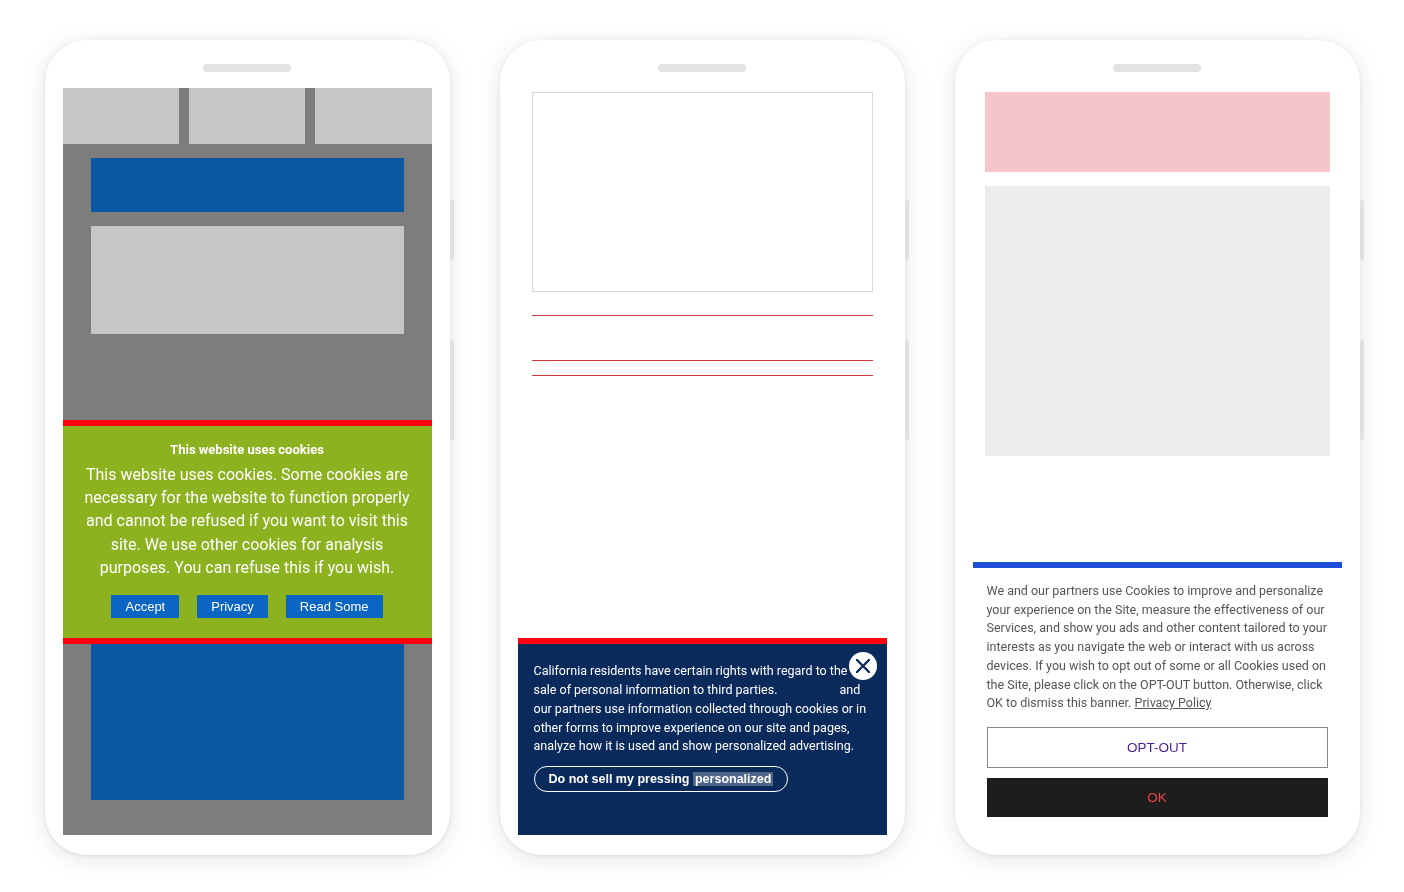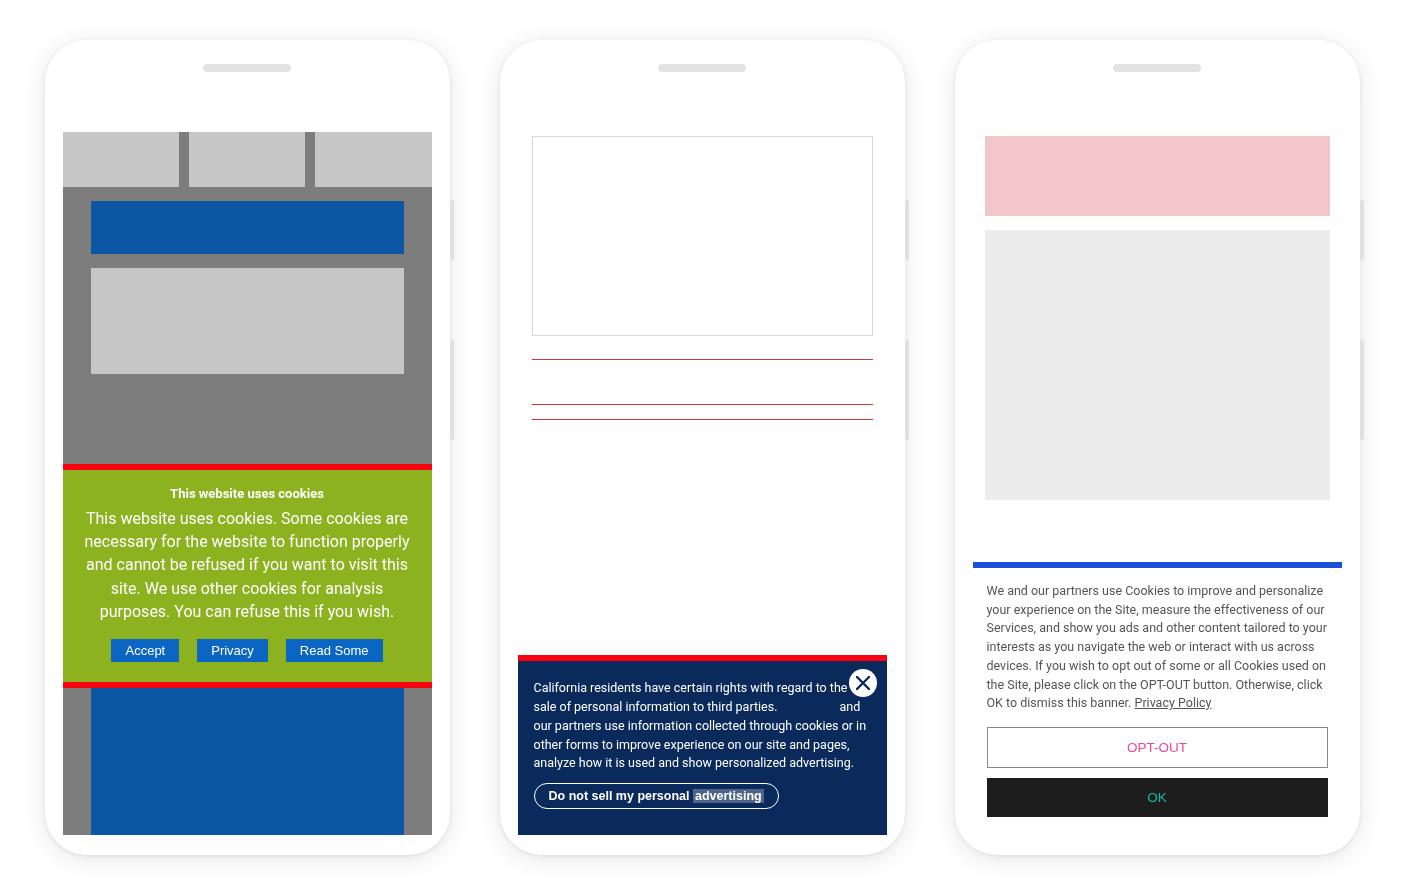--- a/index.html
+++ b/index.html
@@ -14,21 +14,20 @@
     .phone {
       width: 405px;
       height: 815px;
       background: #fff;
       border-radius: 42px;
       box-shadow: 0 4px 24px rgba(0,0,0,0.10), 0 1px 4px rgba(0,0,0,0.08);
       position: relative;
       padding: 20px 18px;
       display: flex;
       flex-direction: column;
-      gap: 44px;
     }
     .speaker {
       width: 88px;
       height: 8px;
       background: #e3e3e3;
       border-radius: 5px;
       margin: 4px auto 16px auto;
     }
     .side-btn {
       position: absolute;
@@ -110,21 +109,21 @@
     .p2-block3 { margin-top: 44px; }
     .p2-block4 { margin-top: 14px; }
 
     .p2-banner-wrap {
       position: absolute;
       left: -6px; right: -6px; bottom: -6px;
       border: 6px solid #ff0010;
       background: #0a2a5c;
     }
     .p2-banner {
-      padding: 18px 16px 16px;
+      padding: 18px 16px 33px;
       color: #fff;
       font-size: 12.5px;
       line-height: 1.5;
       position: relative;
     }
     .p2-close {
       position: absolute;
       top: 8px; right: 10px;
       width: 28px; height: 28px;
       border-radius: 50%;
@@ -175,29 +174,29 @@
       font-size: 12.5px;
       line-height: 1.5;
     }
     .p3-link { text-decoration: underline; color: #555; }
     .p3-btn-row {
       display: flex; flex-direction: column; gap: 10px; margin-top: 14px;
     }
     .p3-btn-opt {
       border: 1px solid #888;
       background: #fff;
-      color: #ec4899;
+      color: #4c1d95;
       padding: 12px;
       font-size: 13.5px;
       cursor: pointer;
     }
     .p3-btn-ok {
       border: none;
       background: #1d1d1d;
-      color: #14b8a6;
+      color: #ef4444;
       padding: 12px;
       font-size: 13.5px;
       cursor: pointer;
     }
   </style>
 </head>
 <body>
 
 <div class="phone">
   <div class="side-btn b1"></div>
@@ -245,21 +244,21 @@
           <svg width="14" height="14" viewBox="0 0 14 14">
               <path d="M1 1 L13 13 M13 1 L1 13" stroke="#0a2a5c" stroke-width="2.4" stroke-linecap="round"></path>
             </svg>
         </div>
         <div class="p2-p">
           <span>California residents have certain rights with regard to the sale of personal information to third parties.</span>
           <span>&nbsp;&nbsp;&nbsp;&nbsp;&nbsp;&nbsp;&nbsp;&nbsp;&nbsp;&nbsp;&nbsp;&nbsp;&nbsp;&nbsp;&nbsp;&nbsp;&nbsp;&nbsp;</span>
           <span>and our partners use information collected through cookies or in other forms to improve experience on our site and pages, analyze how it is used and show personalized advertising.</span>
         </div>
         <button class="p2-btn">
-          <span>Do not sell my personal </span><span class="p2-hl">advertising</span>
+          <span>Do not sell my pressing </span><span class="p2-hl">personalized</span>
         </button>
       </div>
     </div>
   </div>
 </div>
 
 <div class="phone">
   <div class="side-btn b1"></div>
   <div class="side-btn b2"></div>
   <div class="speaker"></div>

